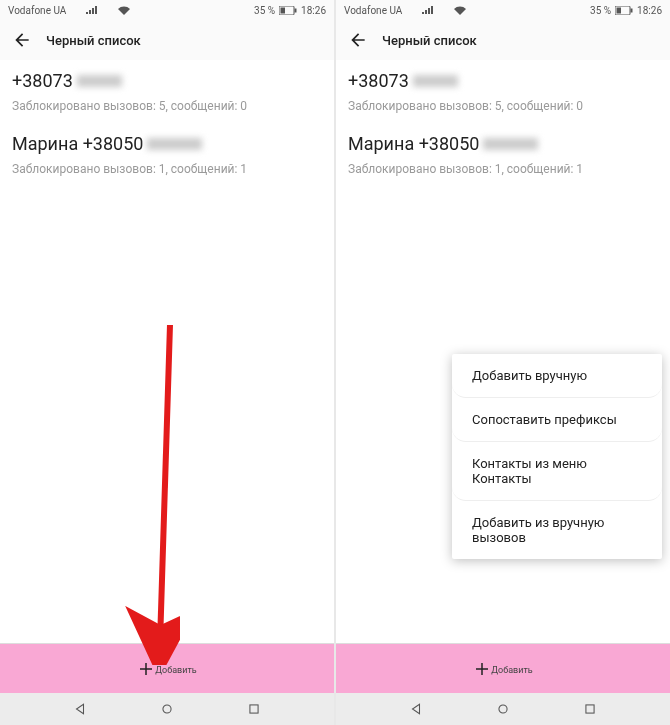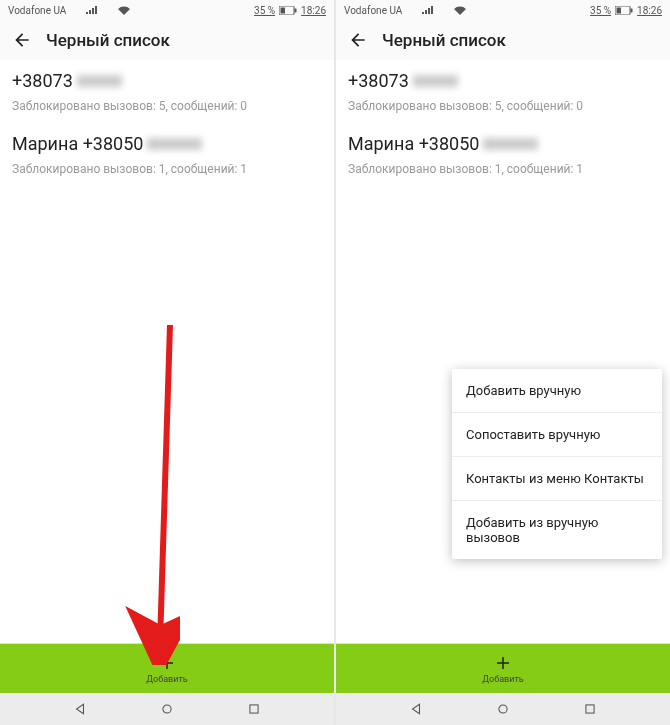--- a/index.html
+++ b/index.html
@@ -1,33 +1,33 @@
 <!DOCTYPE html>
 <html><head>
 <meta charset="utf-8">
 <style>
   * { margin: 0; padding: 0; box-sizing: border-box; font-family: -apple-system, BlinkMacSystemFont, "Segoe UI", Roboto, sans-serif; }
   body { background: #e8e8e8; width: 670px; height: 725px; display: flex; gap: 2px; position: relative; }
   .screen { flex: 1; background: #fff; display: flex; flex-direction: column; position: relative; }
   .statusbar { height: 20px; display: flex; align-items: center; justify-content: space-between; padding: 0 8px; font-size: 10px; color: #555; background: #fafafa; }
   .statusbar .left { display: flex; align-items: center; gap: 20px; }
-  .statusbar .right { display: flex; align-items: center; gap: 4px; text-decoration: underline; }
+  .statusbar .right { display: flex; align-items: center; gap: 4px; }
   .header { display: flex; align-items: center; gap: 14px; padding: 10px 12px; background: #fafafa; }
-  .header .title { font-size: 17px; font-weight: 500; color: #222; }
+  .header .title { font-size: 13px; font-weight: 500; color: #222; }
   .content { flex: 1; background: #fff; overflow: hidden; position: relative; }
   .item { padding: 10px 12px; }
   .item .line1 { font-size: 18px; color: #222; display: flex; align-items: center; gap: 4px;}
   .item .line2 { font-size: 12px; color: #9a9a9a; margin-top: 8px; }
   .blur { filter: blur(3px); background: #ccc; color: transparent; display: inline-block; height: 12px; }
-  .bottombar { height: 50px; background: #84cc16; display: flex; flex-direction: column; align-items: center; justify-content: center; border-top: 1px solid #ddd; }
+  .bottombar { height: 50px; background: #f9a8d4; display: flex; flex-direction: row; align-items: center; justify-content: center; border-top: 1px solid #ddd; }
   .bottombar .label { font-size: 9px; color: #444; margin-top: 2px; }
   .navbar { height: 32px; background: #ececec; display: flex; align-items: center; justify-content: space-evenly; }
   .nav-icon { width: 14px; height: 14px; }
   .menu { position: absolute; right: 8px; bottom: 84px; width: 210px; background: #fff; border-radius: 2px; box-shadow: 0 2px 12px rgba(0,0,0,0.25); }
-  .menu-item { padding: 14px 14px; font-size: 13px; color: #222; border-bottom: 1px solid #eee; }
+  .menu-item { padding: 14px 20px; font-size: 13px; color: #222; border-bottom: 1px solid #eee; border-radius: 14px; }
   .menu-item:last-child { border-bottom: none; }
   .arrow { position: absolute; left: 60px; top: 315px; pointer-events: none; z-index: 5; }
   svg { display: block; }
 </style>
 </head>
 <body>
 
 <div class="screen">
   <div class="statusbar">
     <div class="left">
@@ -167,21 +167,21 @@
     <div class="item">
       <div class="line1">
           <span>Марина +38050</span>
           <span class="blur" style="width:55px"></span>
         </div>
       <div class="line2">Заблокировано вызовов: 1, сообщений: 1</div>
     </div>
 
     <div class="menu">
       <div class="menu-item">Добавить вручную</div>
-      <div class="menu-item">Сопоставить вручную</div>
+      <div class="menu-item">Сопоставить префиксы</div>
       <div class="menu-item">Контакты из меню Контакты</div>
       <div class="menu-item">Добавить из вручную вызовов</div>
     </div>
   </div>
 
   <div class="bottombar">
     <span>
       <svg width="18" height="18" viewBox="0 0 24 24">
           <path d="M11 4h2v16h-2zM4 11h16v2H4z" fill="#222"></path>
         </svg>

